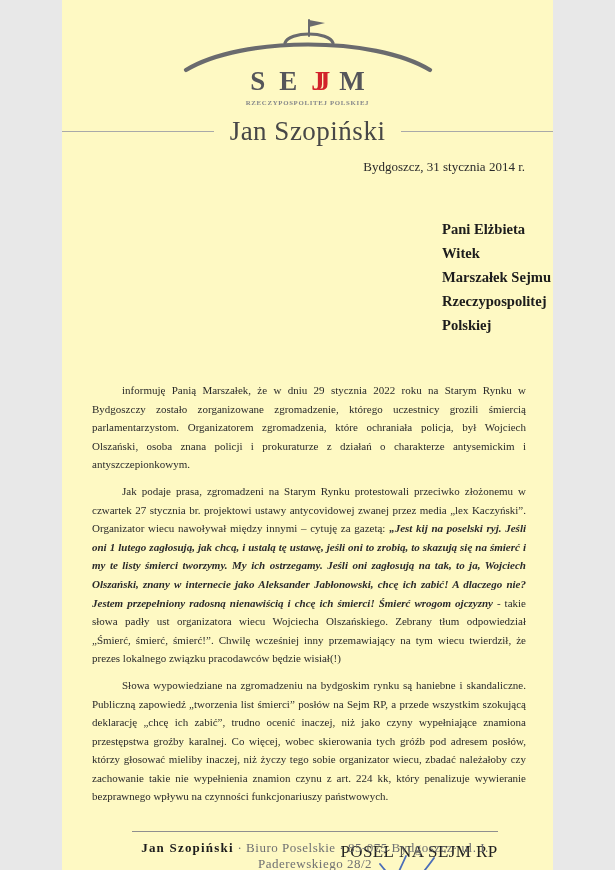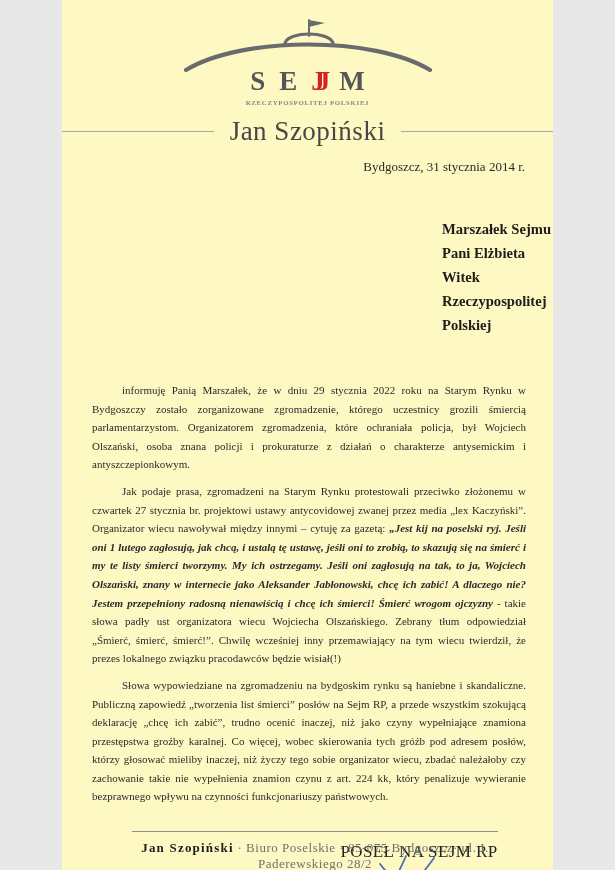--- a/index.html
+++ b/index.html
@@ -66,22 +66,22 @@
 
   <div class="name-banner">
     <div class="rule"></div>
     <div class="banner-name">Jan Szopiński</div>
     <div class="rule"></div>
   </div>
 
   <div class="date-line">Bydgoszcz, 31 stycznia 2014 r.</div>
 
   <div class="addressee">
+    <div>Pani Elżbieta Witek</div>
     <div>Marszałek Sejmu</div>
-    <div>Pani Elżbieta Witek</div>
     <div>Rzeczypospolitej Polskiej</div>
   </div>
 
   <div class="body-text">
     <p>informuję Panią Marszałek, że w dniu 29 stycznia 2022 roku na Starym Rynku w Bydgoszczy zostało zorganizowane zgromadzenie, którego uczestnicy grozili śmiercią parlamentarzystom. Organizatorem zgromadzenia, które ochraniała policja, był Wojciech Olszański, osoba znana policji i prokuraturze z działań o charakterze antysemickim i antyszczepionkowym.</p>
     <p><span>Jak podaje prasa, zgromadzeni na Starym Rynku protestowali przeciwko złożonemu w czwartek 27 stycznia br. projektowi ustawy antycovidowej zwanej przez media „lex Kaczyński”. Organizator wiecu nawoływał między innymi – cytuję za gazetą: </span><span class="bi">„Jest kij na poselski ryj. Jeśli oni 1 lutego zagłosują, jak chcą, i ustalą tę ustawę, jeśli oni to zrobią, to skazują się na śmierć i my te listy śmierci tworzymy. My ich ostrzegamy. Jeśli oni zagłosują na tak, to ja, Wojciech Olszański, znany w internecie jako Aleksander Jabłonowski, chcę ich zabić! A dlaczego nie? Jestem przepełniony radosną nienawiścią i chcę ich śmierci! Śmierć wrogom ojczyzny</span><span> - takie słowa padły ust organizatora wiecu Wojciecha Olszańskiego. Zebrany tłum odpowiedział „Śmierć, śmierć, śmierć!”. Chwilę wcześniej inny przemawiający na tym wiecu twierdził, że prezes lokalnego związku pracodawców będzie wisiał(!)</span></p>
     <p>Słowa wypowiedziane na zgromadzeniu na bydgoskim rynku są haniebne i skandaliczne. Publiczną zapowiedź „tworzenia list śmierci” posłów na Sejm RP, a przede wszystkim szokującą deklarację „chcę ich zabić”, trudno ocenić inaczej, niż jako czyny wypełniające znamiona przestępstwa groźby karalnej. Co więcej, wobec skierowania tych gróźb pod adresem posłów, którzy głosować mieliby inaczej, niż życzy tego sobie organizator wiecu, zbadać należałoby czy zachowanie takie nie wypełnienia znamion czynu z art. 224 kk, który penalizuje wywieranie bezprawnego wpływu na czynności funkcjonariuszy państwowych.</p>
   </div>
 
   <div class="sig-block">

